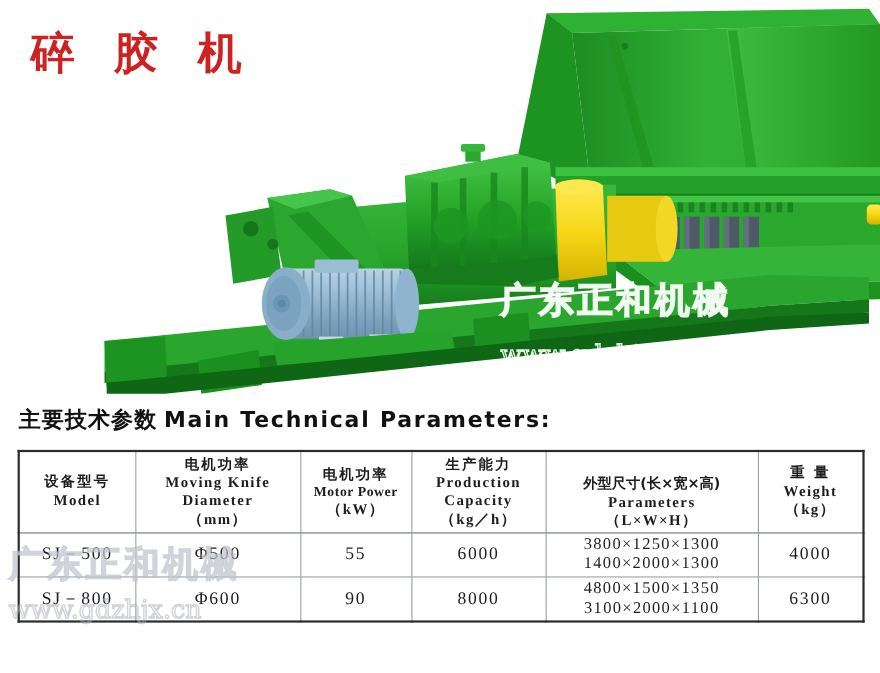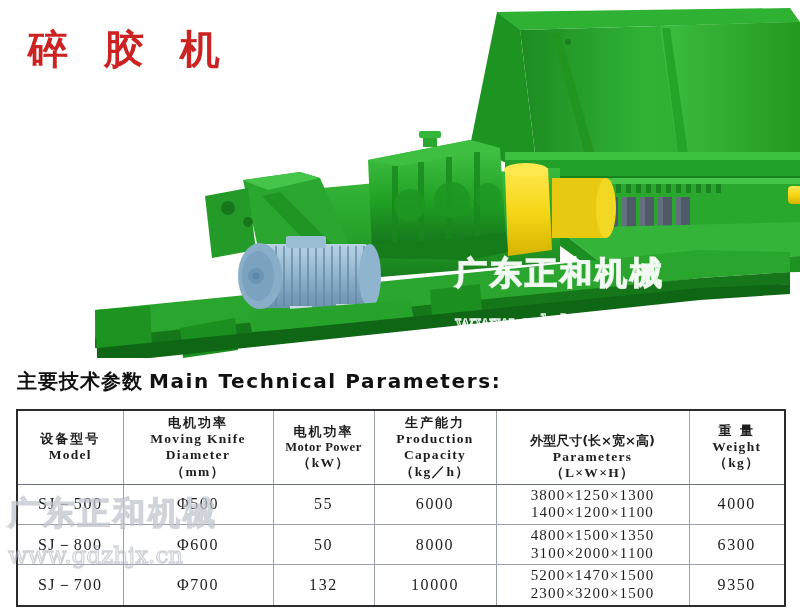--- a/index.html
+++ b/index.html
@@ -403,42 +403,31 @@
       </tr>
     </thead>
     <tbody>
       <tr>
         <td class="cell-val">SJ－500</td>
         <td class="cell-val">Φ500</td>
         <td class="cell-val">55</td>
         <td class="cell-val">6000</td>
         <td>
           <span class="cell-val dim">3800×1250×1300</span>
-          <span class="cell-val dim">1400×1200×1100</span>
+          <span class="cell-val dim">1400×2000×1300</span>
         </td>
         <td class="cell-val">4000</td>
       </tr>
       <tr>
         <td class="cell-val">SJ－800</td>
         <td class="cell-val">Φ600</td>
-        <td class="cell-val">50</td>
+        <td class="cell-val">90</td>
         <td class="cell-val">8000</td>
         <td>
           <span class="cell-val dim">4800×1500×1350</span>
           <span class="cell-val dim">3100×2000×1100</span>
         </td>
         <td class="cell-val">6300</td>
       </tr>
-      <tr>
-        <td class="cell-val">SJ－700</td>
-        <td class="cell-val">Φ700</td>
-        <td class="cell-val">132</td>
-        <td class="cell-val">10000</td>
-        <td>
-          <span class="cell-val dim">5200×1470×1500</span>
-          <span class="cell-val dim">2300×3200×1500</span>
-        </td>
-        <td class="cell-val">9350</td>
-      </tr>
     </tbody>
   </table>
 
 </div>
 
 </body></html>

